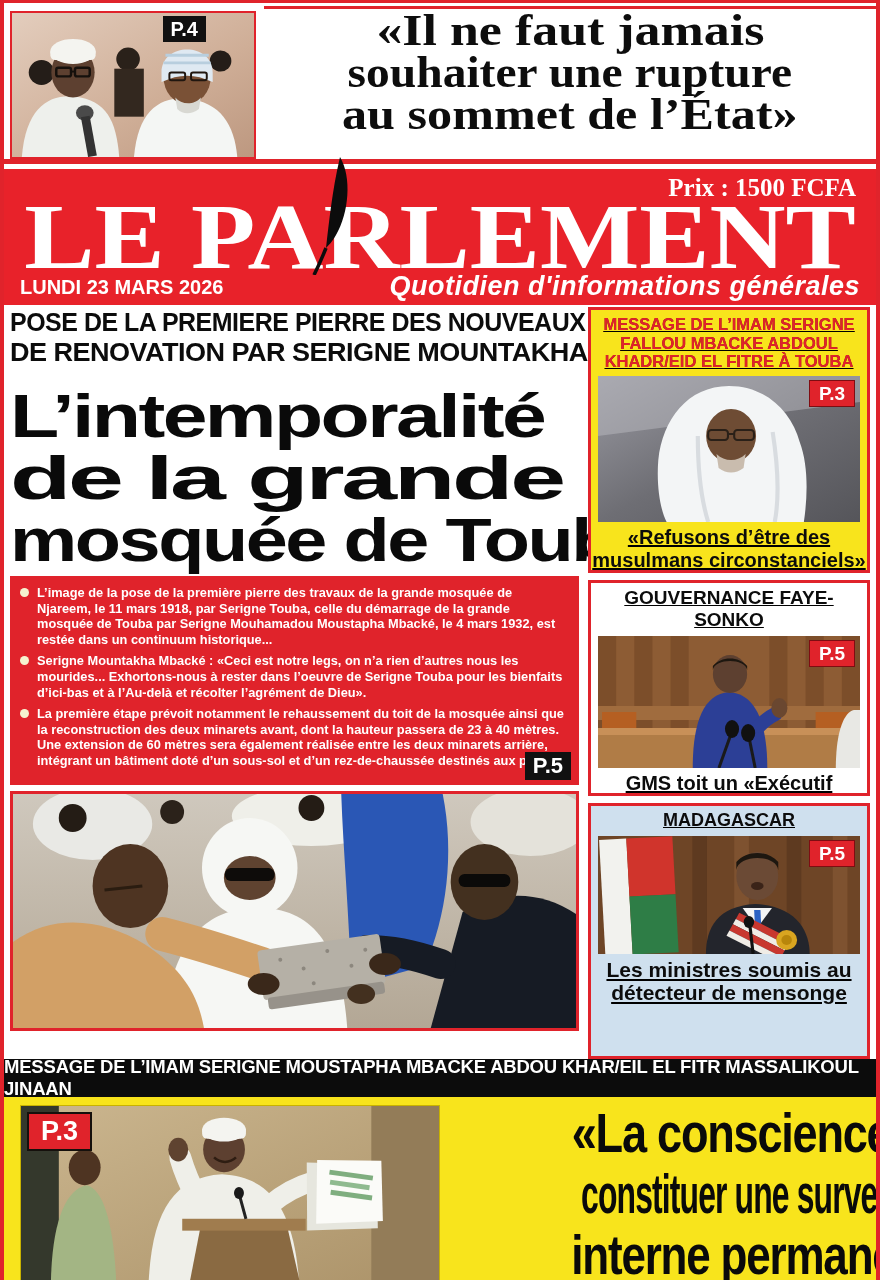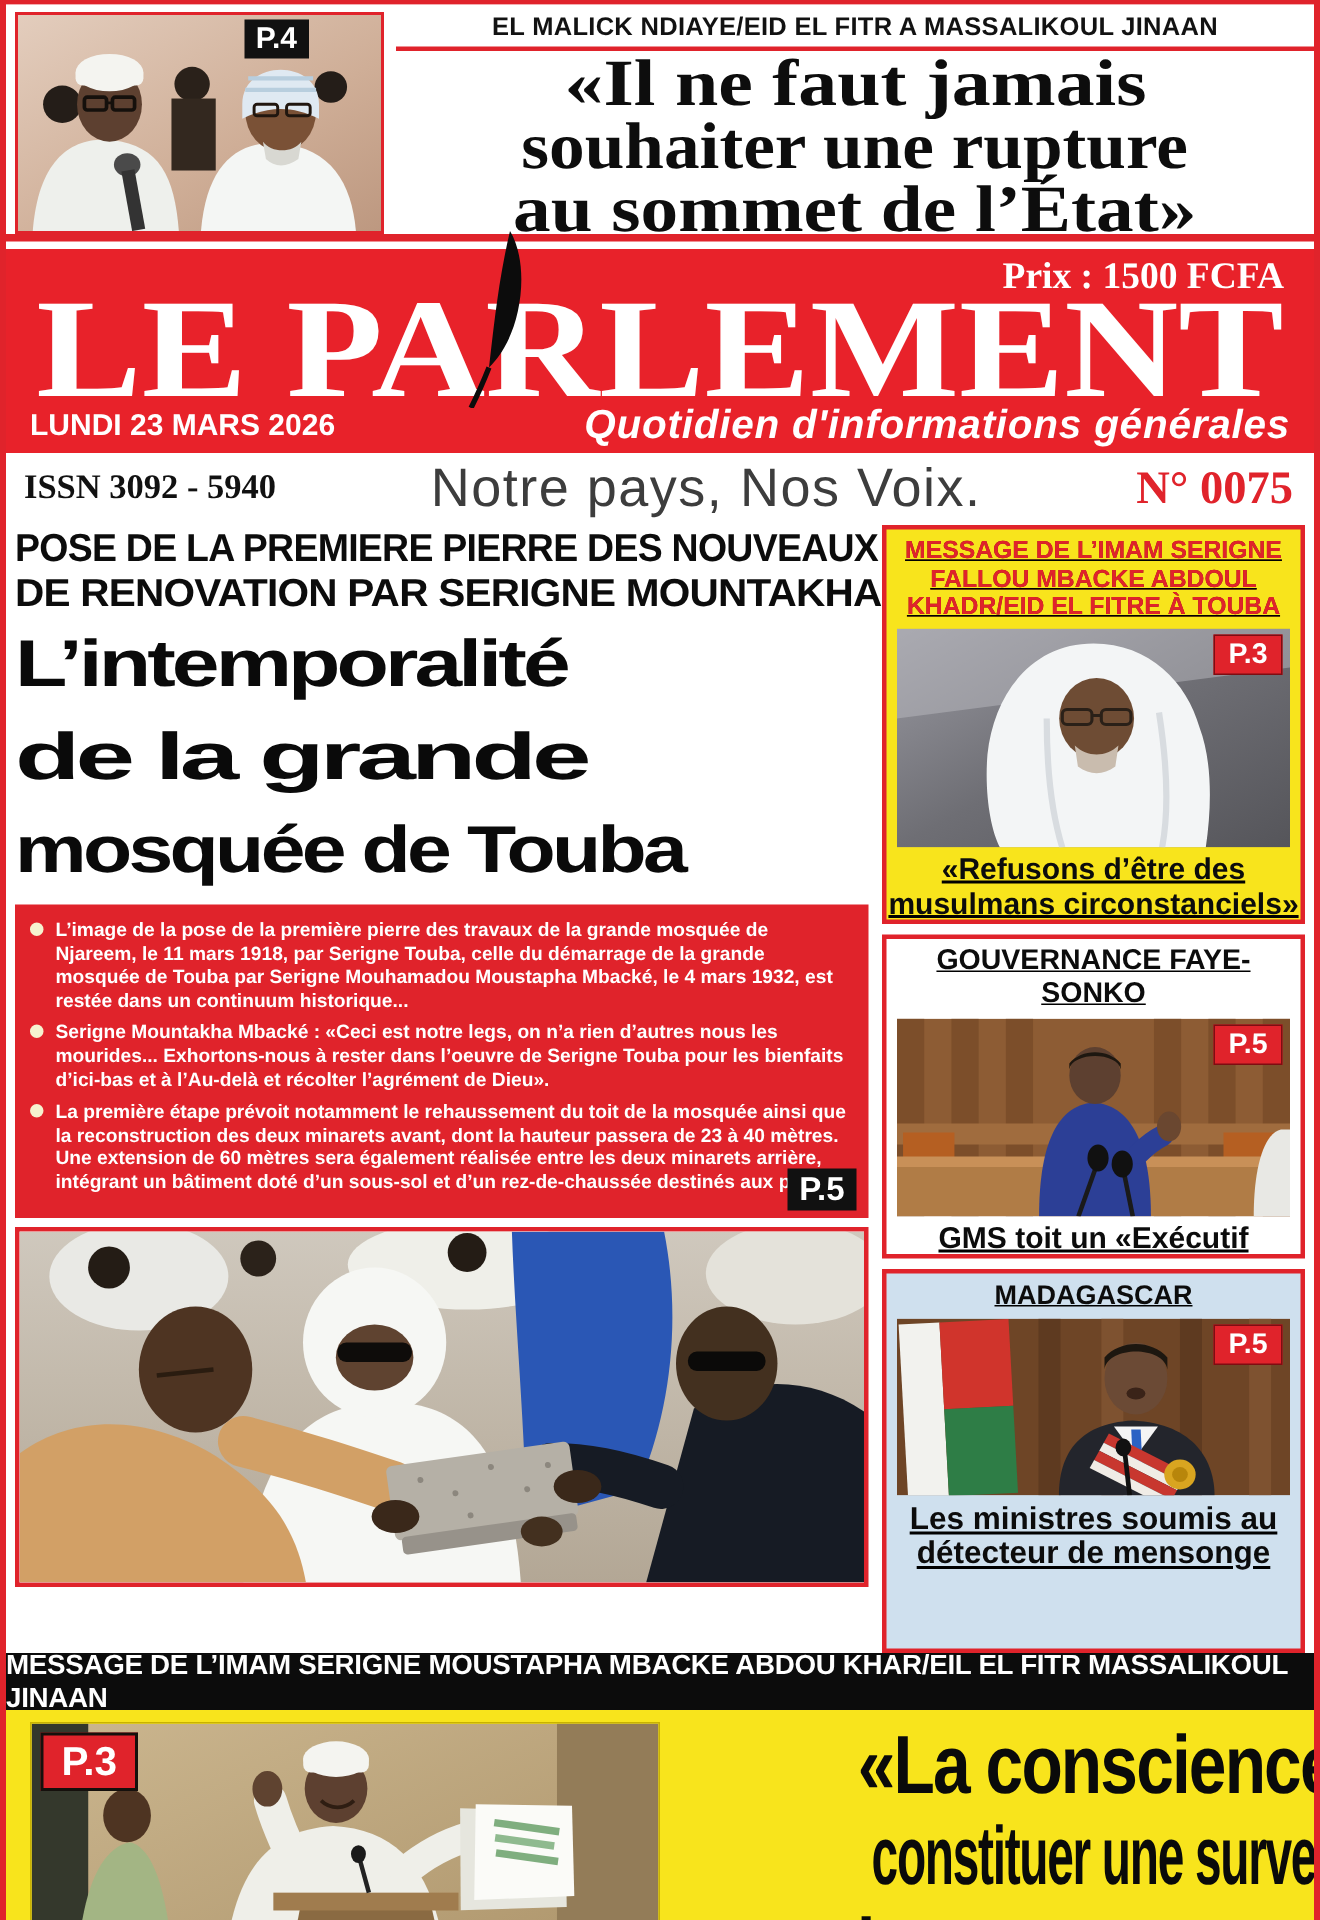--- a/index.html
+++ b/index.html
@@ -41,21 +41,21 @@
   
   .issn-strip{height:46px;display:flex;align-items:center;background:#fff;}
   .issn{font-family:"Liberation Serif",serif;font-weight:bold;font-size:23px;color:#111;margin-left:12px;}
   .motto{flex:1;text-align:center;font-size:36px;color:#3d3d3d;letter-spacing:1px;}
   .issue{font-family:"Liberation Serif",serif;font-weight:bold;font-size:31px;color:var(--red);margin-right:14px;}
 
   
   .main{display:flex;gap:9px;padding:2px 6px 0;}
   .left-col{flex:1;min-width:0;}
   .lead-kicker{font-weight:bold;font-size:26px;line-height:30px;letter-spacing:-.5px;color:#0c0c0c;}
-  .lead-headline{margin-top:2px;font-weight:bold;color:#0a0a0a;font-size:44px;line-height:62px;letter-spacing:-2px;}
+  .lead-headline{margin-top:18px;font-weight:bold;color:#0a0a0a;font-size:62px;line-height:62px;letter-spacing:-2px;}
   .red-box{position:relative;background:var(--red);color:#fff;margin-top:5px;padding:9px 12px 10px 10px;}
   .bullet{display:flex;gap:8px;margin-bottom:6px;font-weight:bold;font-size:12.8px;line-height:15.6px;}
   .bullet:last-child{margin-bottom:0;}
   .dot{flex:0 0 9px;width:9px;height:9px;border-radius:50%;background:#f6f2cf;margin-top:3px;}
   .red-box .badge.black{right:8px;bottom:5px;font-size:22px;}
   .lead-photo{position:relative;margin-top:6px;height:240px;border:3px solid var(--red);overflow:hidden;}
 
   
   .right-col{width:282px;display:flex;flex-direction:column;gap:7px;}
   .sb-box{position:relative;border:3px solid var(--red);text-align:center;overflow:hidden;text-decoration:underline;}
@@ -112,21 +112,20 @@
         <ellipse cx="178" cy="67" rx="24" ry="28" fill="#7a5136"></ellipse>
         <path d="M152,62 C152,30 204,30 204,62 L204,72 C186,63 170,63 152,72 Z" fill="#dfe9f2"></path>
         <path d="M156,44 L200,44 M154,52 L202,52" stroke="#b8cede" stroke-width="3" fill="none"></path>
         <rect x="160" y="62" width="16" height="8" rx="2" fill="none" stroke="#20160f" stroke-width="2"></rect>
         <rect x="182" y="62" width="16" height="8" rx="2" fill="none" stroke="#20160f" stroke-width="2"></rect>
         <path d="M166,88 C172,96 186,96 192,88 L190,100 C182,106 174,106 168,100 Z" fill="#d8d8d2"></path>
       </svg>
       <span class="badge black" style="top:3px;right:48px;">P.4</span>
     </div>
     <div class="tb-right">
-      <div class="tb-kicker">EL MALICK NDIAYE/EID EL FITR A MASSALIKOUL JINAAN</div>
       <hr class="tb-rule">
       <div class="tb-headline">
         <span class="fit" style="transform:scaleX(1.18)">«Il ne faut jamais</span><br>
         <span class="fit" style="transform:scaleX(1.08)">souhaiter une rupture</span><br>
         <span class="fit" style="transform:scaleX(1.14)">au sommet de l’État»</span>
       </div>
     </div>
   </section>
 
   <section class="masthead">
@@ -135,25 +134,20 @@
     <div class="mh-quill">
       <svg viewBox="0 0 56 120">
         <path d="M36 2 C48 22 45 58 32 80 C28 87 24 91 22 93 C25 68 28 36 36 2 Z" fill="#0c0c0c"></path>
         <path d="M22 93 C18 103 14 112 10 120" stroke="#0c0c0c" stroke-width="3.5" fill="none"></path>
       </svg>
     </div>
     <div class="mh-date">LUNDI 23 MARS 2026</div>
     <div class="mh-tagline">Quotidien d'informations générales</div>
   </section>
 
-  <section class="issn-strip">
-    <span class="issn">ISSN 3092 - 5940</span>
-    <span class="motto">Notre pays, Nos Voix.</span>
-    <span class="issue">N° 0075</span>
-  </section>
 
   <section class="main">
 
     <div class="left-col">
       <div class="lead-kicker">
         <span class="fit left" style="transform:scaleX(.96)">POSE DE LA PREMIERE PIERRE DES NOUVEAUX TRAVAUX</span><br>
         <span class="fit left" style="transform:scaleX(1.04)">DE RENOVATION PAR SERIGNE MOUNTAKHA MBACKE</span>
       </div>
       <div class="lead-headline">
         <span class="fit left" style="transform:scaleX(1.30)">L’intemporalité</span><br>

